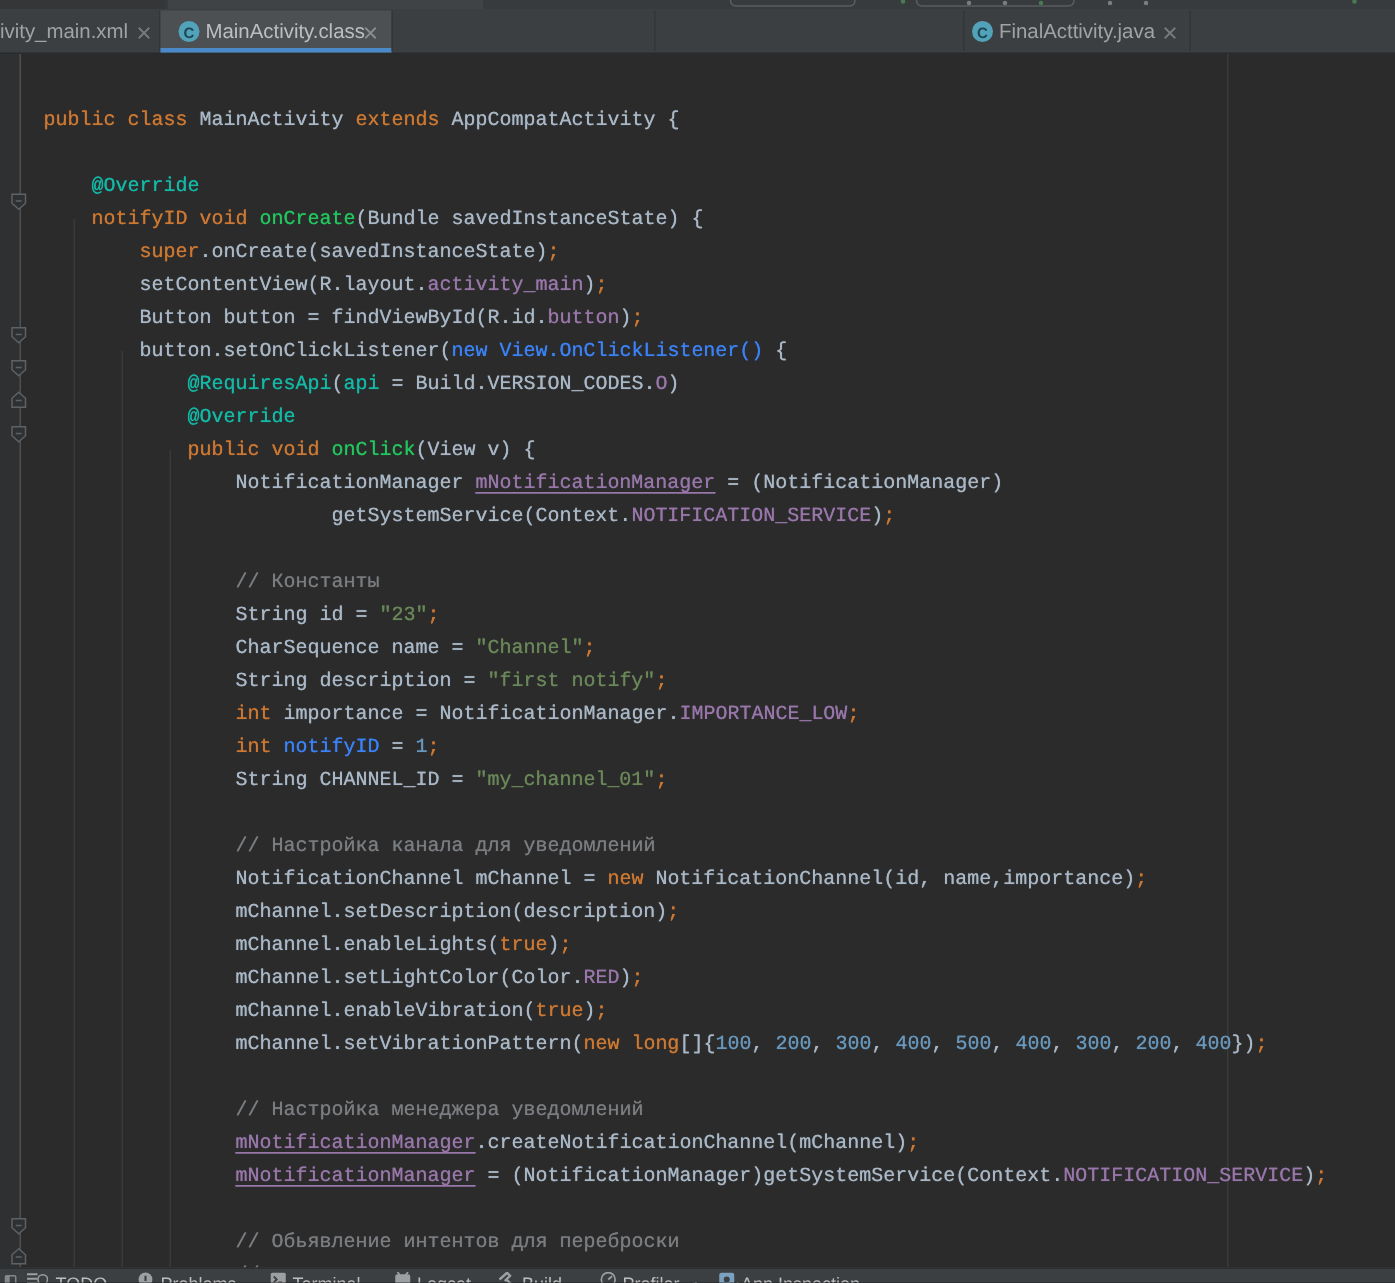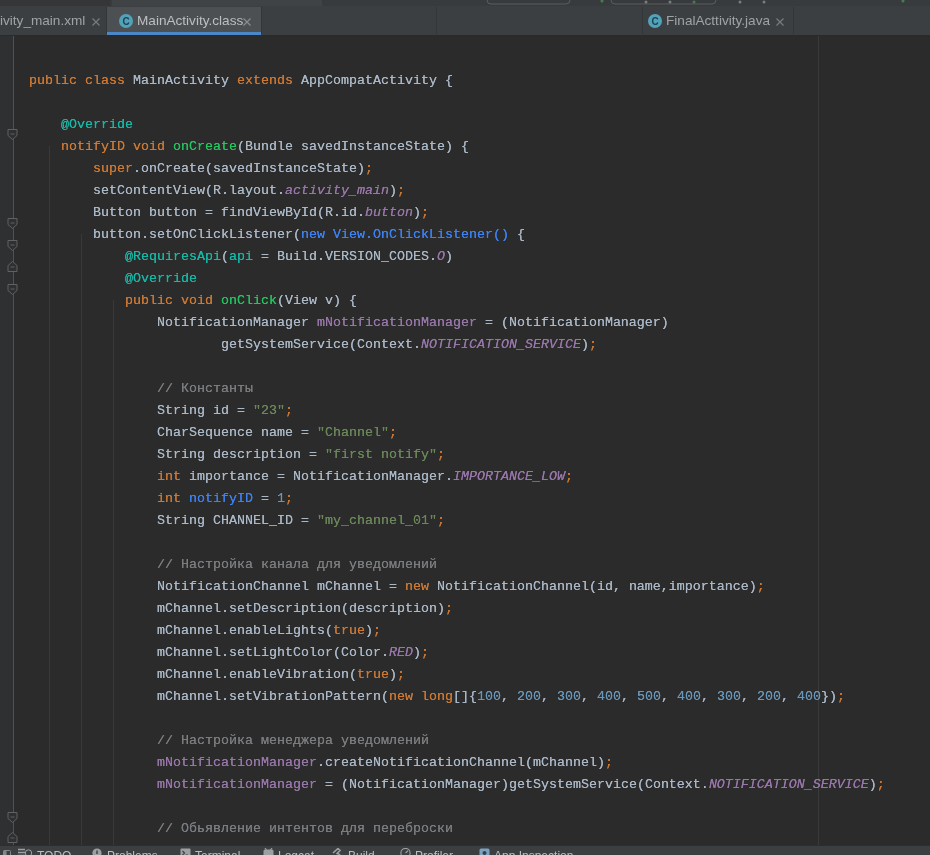--- a/index.html
+++ b/index.html
@@ -22,22 +22,22 @@
 #gline{position:absolute;left:13px;top:0;width:1px;height:809px;background:#4e5254}
 .ig{position:absolute;width:1px;background:#393939}
 #margin{position:absolute;left:818px;top:0;width:1px;height:809px;background:#3a3a3a}
 pre#code{position:absolute;left:17px;top:22px;margin:12px;font:13.33px/22px "Liberation Mono",monospace;color:#a9b7c6;white-space:pre;text-shadow:0 0 0.5px currentColor}
 #code .k{color:#cc7832}
 #code .fn{color:#22c55e}
 #code .an{color:#14b8a6}
 #code .s{color:#6a8759}
 #code .n{color:#6897bb}
 #code .c{color:#7a7d80}
-#code .it{color:#9876aa;font-style:italic}
-#code .pu{color:#9876aa;text-underline-offset:3px}
+#code .it{color:#9876aa;}
+#code .pu{color:#9876aa;text-decoration:underline;text-underline-offset:3px}
 #code .g{color:#3b82f6}
 
 #status{left:0;top:845px;width:930px;height:10px;background:#3c3f41;border-top:1px solid #2c2e30;color:#bbbdbf;font-size:12px}
 #status .it1{position:absolute;top:3px;white-space:nowrap}
 </style></head>
 <body>
 <div class="abs" id="sliver">
     <div style="position:absolute;left:0;top:0;width:110px;height:6px;background:#343638"></div>
     <div class="band"></div>
 <svg class="abs" style="left:480px;top:0" width="450" height="6">

